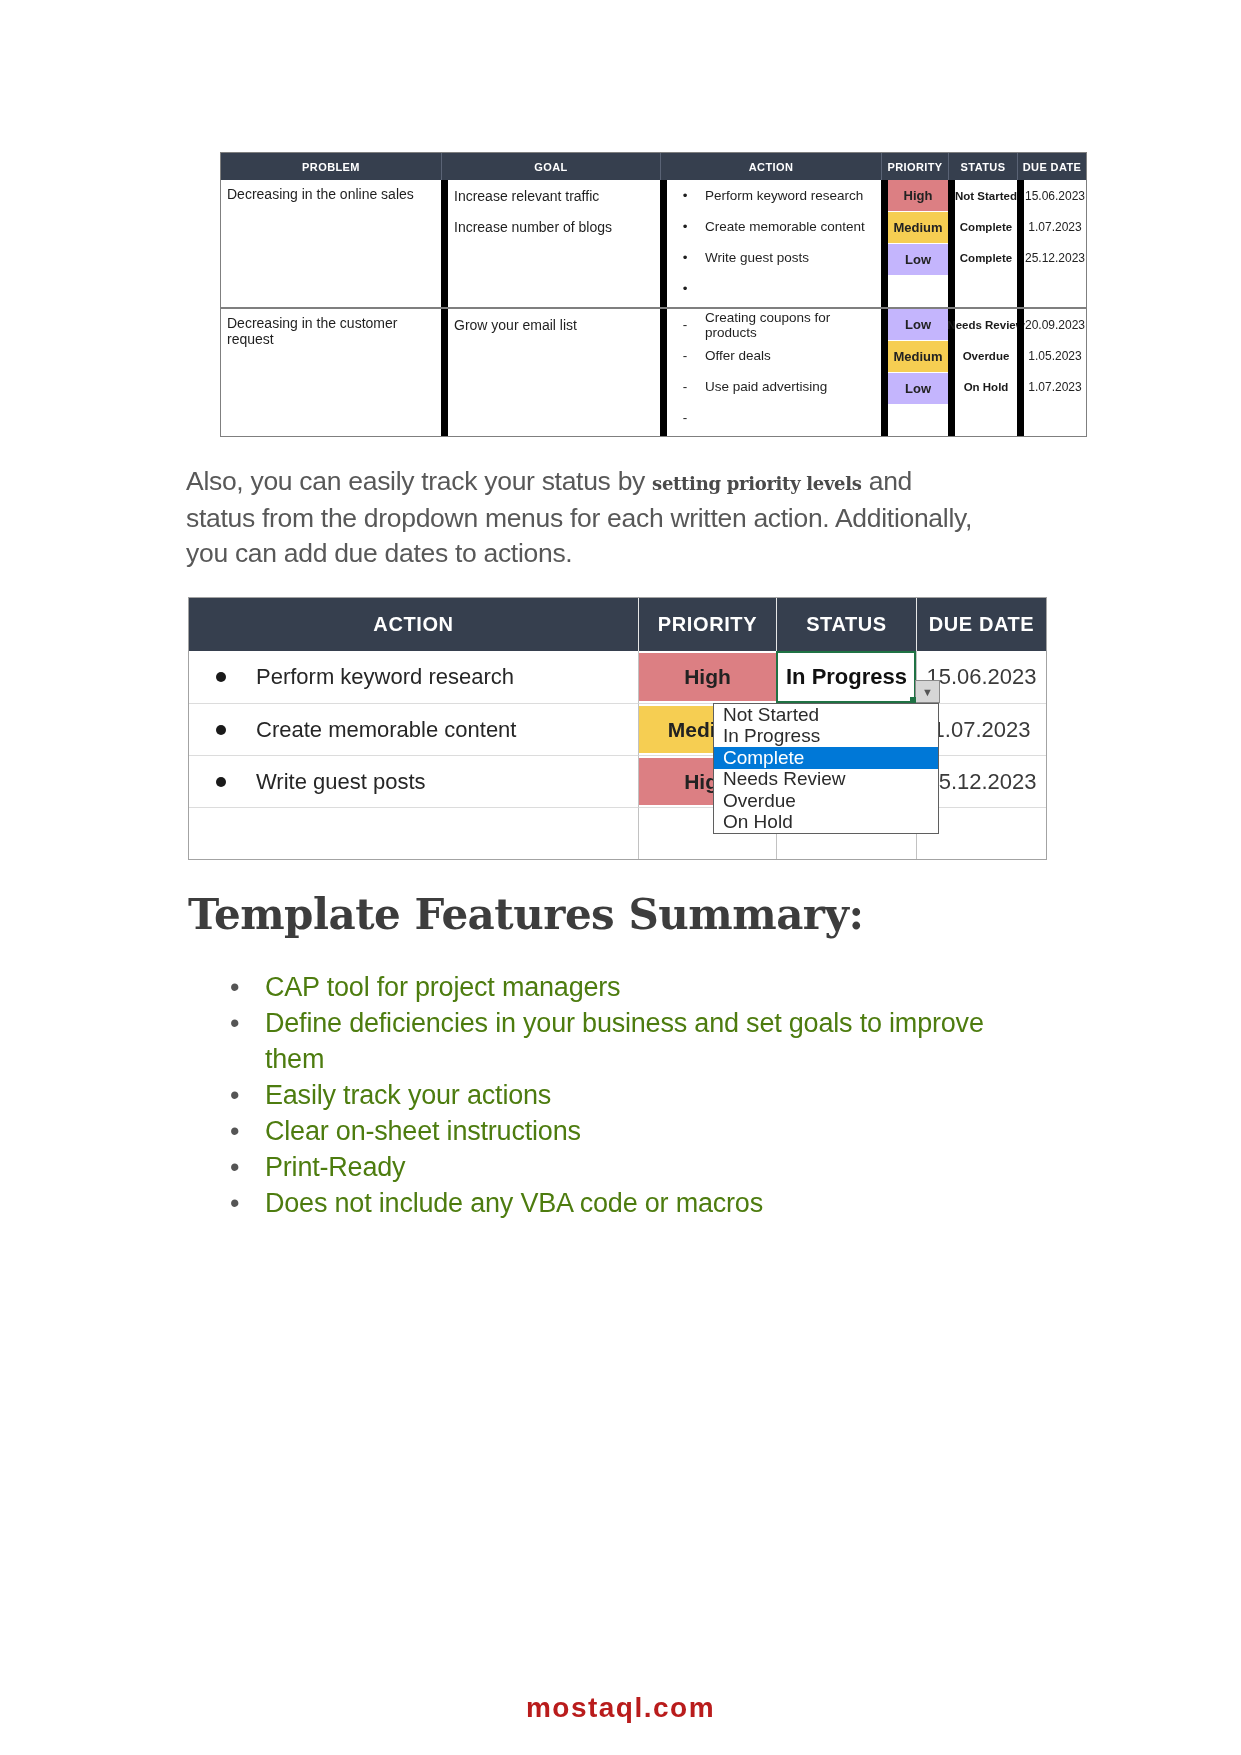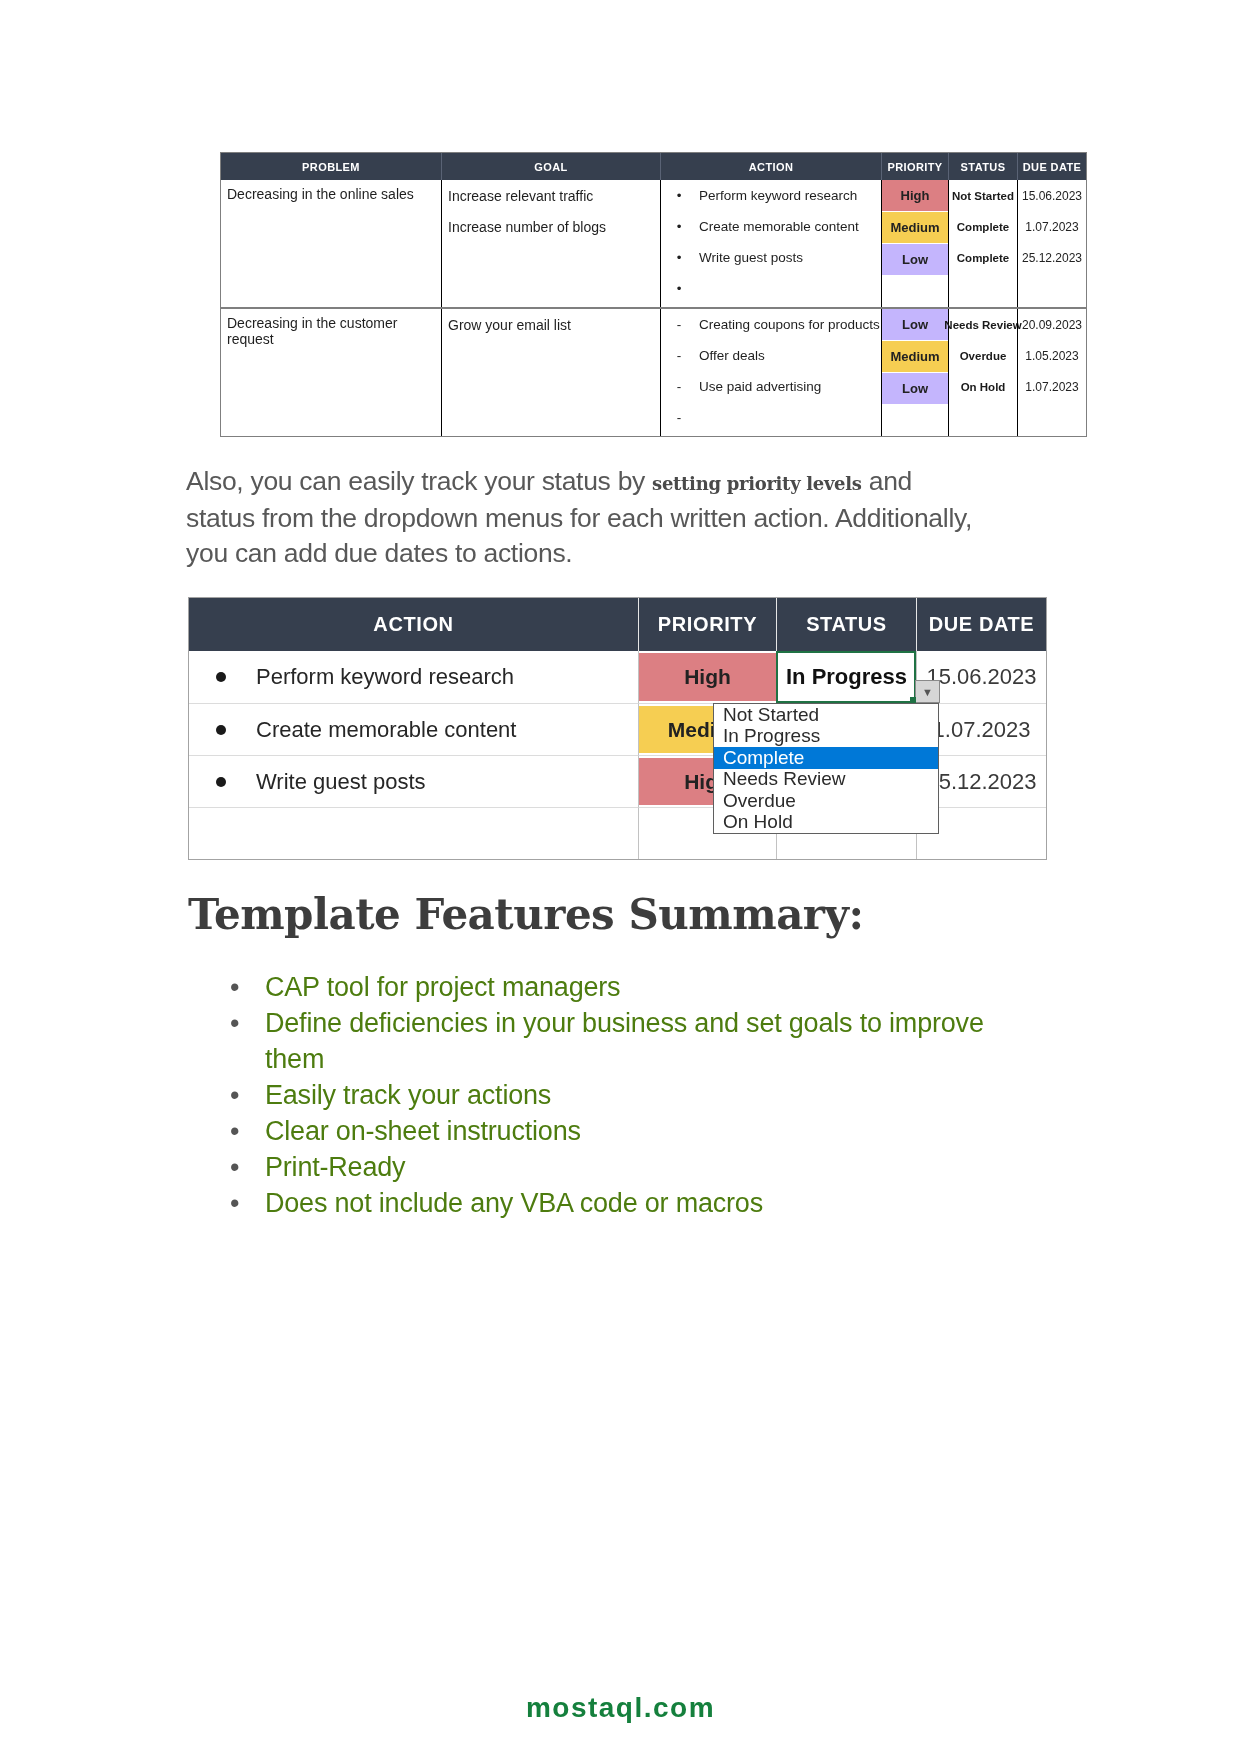--- a/index.html
+++ b/index.html
@@ -8,21 +8,21 @@
 
   
   .t1{position:absolute;left:188px;top:152px;width:865px;border:1px solid #7f7f7f;background:#fff;margin-left:32px;}
   .t1-head{display:grid;grid-template-columns:220px 219px 221px 67px 69px 69px;height:27px;
            background:#363F4E;color:#fff;}
   .t1-head .hc{display:flex;align-items:center;justify-content:center;font-size:11px;font-weight:bold;
                letter-spacing:.4px;border-left:1px solid #5a6375;}
   .t1-head .hc:first-child{border-left:none;}
   .t1-group{display:grid;grid-template-columns:220px 219px 221px 67px 69px 69px;}
   .t1-group + .t1-group{border-top:2px solid #7f7f7f;}
-  .t1 .c{border-left:1px solid #000000;}
+  .t1 .c{border-left:7px solid #000000;}
   .t1 .c:first-child{border-left:none;}
   .t1 .r{height:31px;display:flex;align-items:center;font-size:14px;color:#1f1f1f;}
   .t1 .r.tl{padding:0 6px;align-items:flex-start;padding-top:6px;height:25px;}
   .t1 .r.goal{padding:0 6px;}
   .t1 .r.act{font-size:13.5px;}
   .t1 .mk{width:12px;margin-left:12px;margin-right:14px;text-align:center;flex:none;}
   .t1 .pr{justify-content:center;font-weight:bold;font-size:13px;color:#222;border-bottom:1px solid #fff;}
   .t1 .pr-high{background:#DC7F83;}
   .t1 .pr-medium{background:#F6CE52;}
   .t1 .pr-low{background:#c4b5fd;}
@@ -71,21 +71,21 @@
            font-weight:bold;font-size:42px;color:#3d3d3d;letter-spacing:-0.5px;}
   .features{position:absolute;left:228px;top:969px;width:800px;margin:0;padding:0;list-style:none;
             font-size:27px;line-height:36px;color:#4d7c0f;letter-spacing:-0.2px;}
   .features li{position:relative;padding-left:37px;}
   .features li::before{content:"\2022";position:absolute;left:2px;top:0;color:#555;}
 
   
   .logo-ar{position:absolute;left:50%;transform:translateX(-50%);top:1630px;font-size:56px;font-weight:bold;
            color:#e3e3e3;font-family:"DejaVu Sans",sans-serif;}
   .logo-en{position:absolute;left:50%;transform:translateX(-50%);top:1692px;font-size:28px;font-weight:bold;
-           color:#15803d;letter-spacing:1.5px;}
+           color:#b91c1c;letter-spacing:1.5px;}
 </style>
 </head>
 <body>
 
 <div class="page">
 
   <div class="t1">
     <div class="t1-head">
       <div class="hc">PROBLEM</div>
       <div class="hc">GOAL</div>

